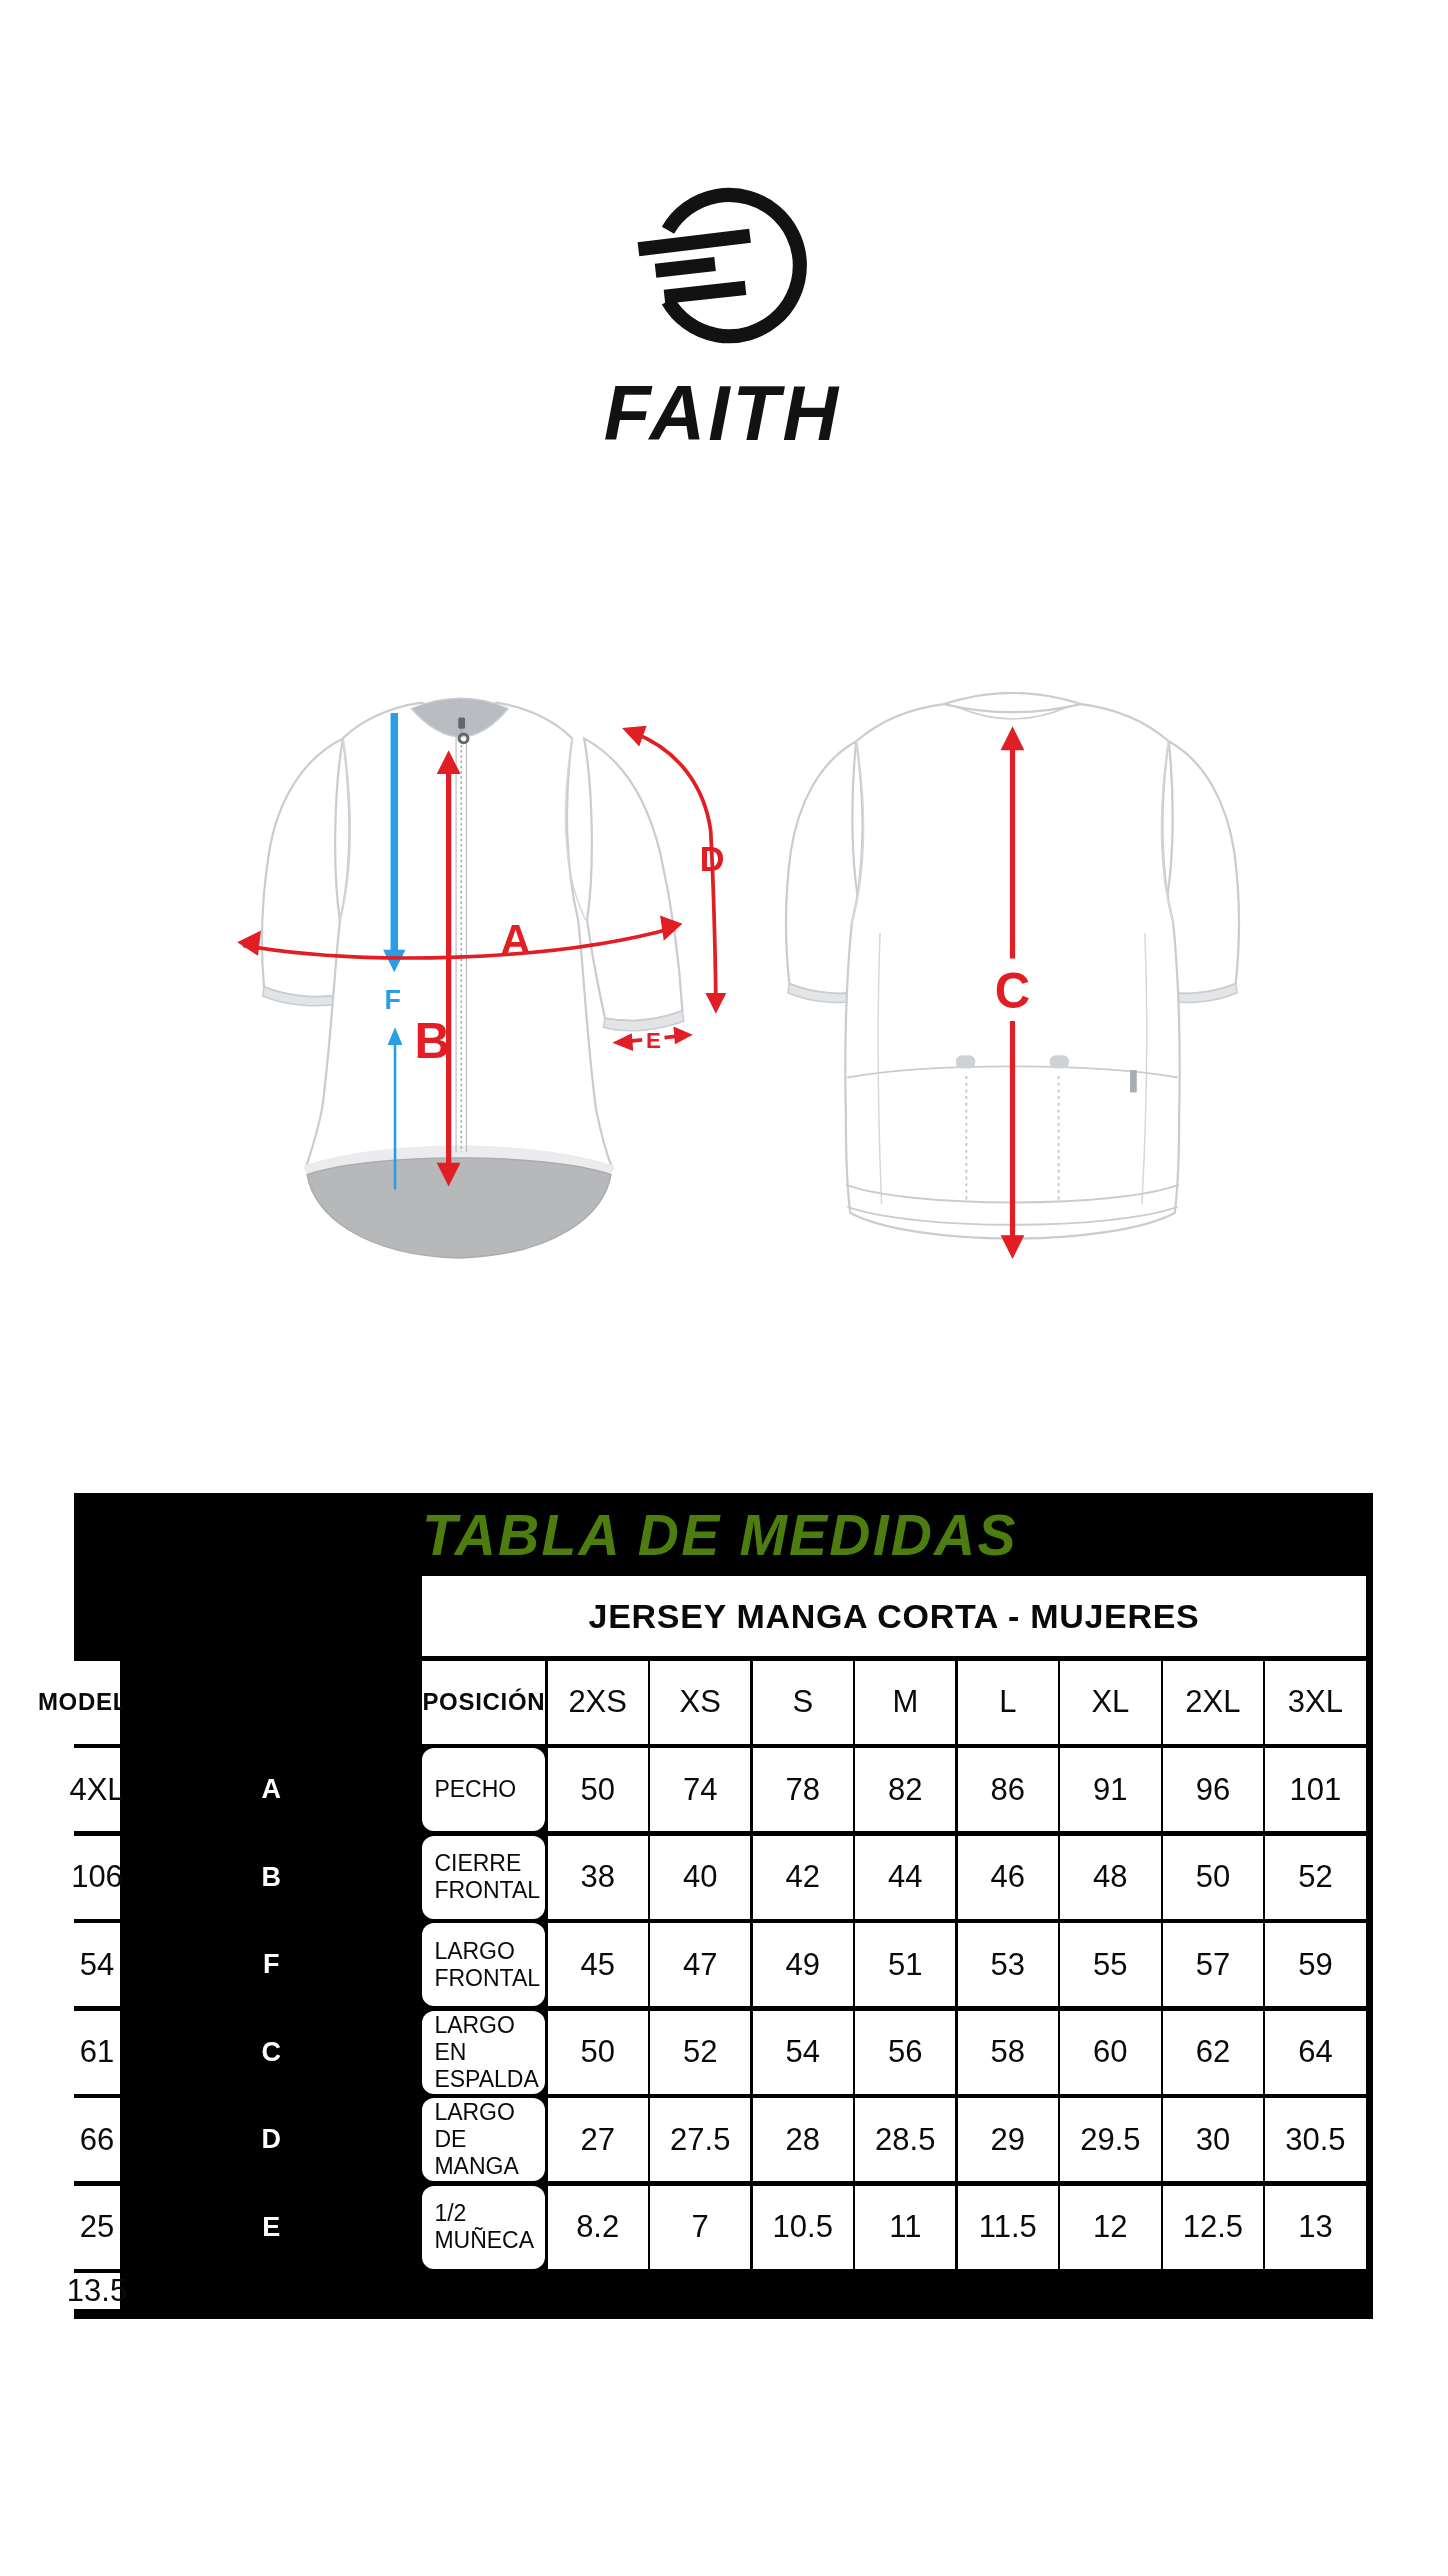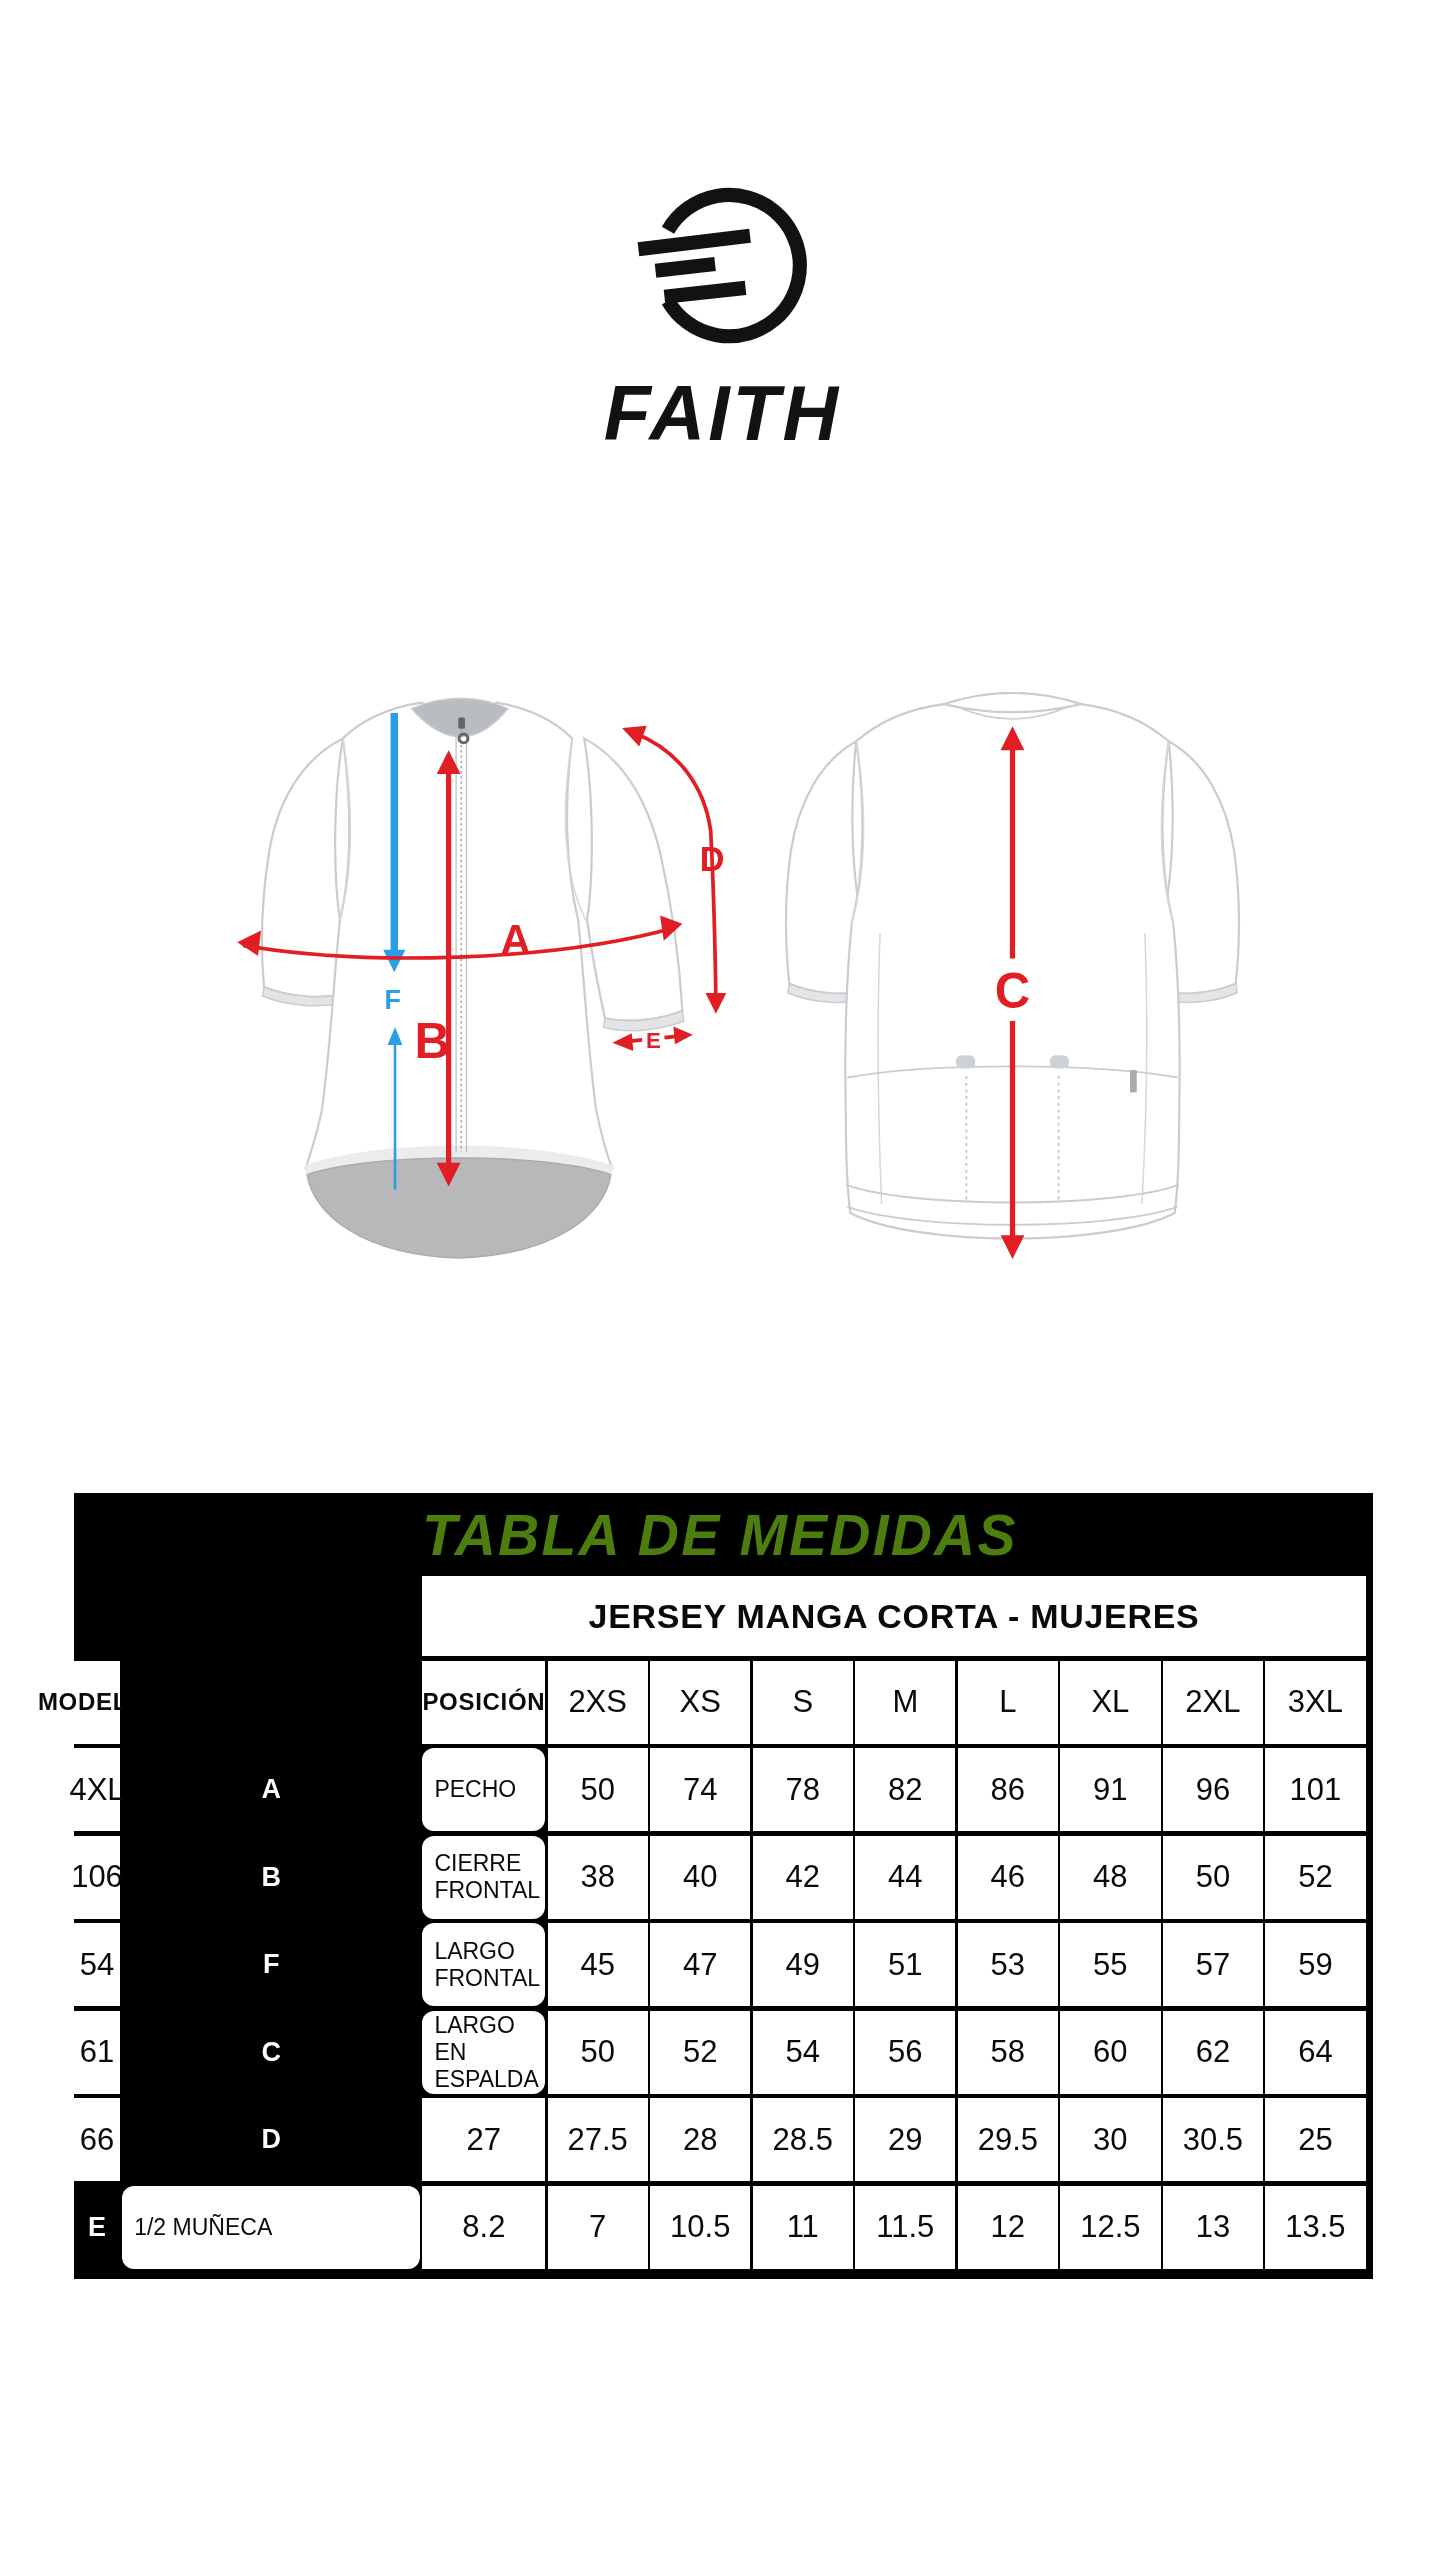--- a/index.html
+++ b/index.html
@@ -189,20 +189,21 @@
       <div class="cell">52</div>
       <div class="cell">54</div>
       <div class="cell">56</div>
       <div class="cell">58</div>
       <div class="cell">60</div>
       <div class="cell">62</div>
       <div class="cell">64</div>
       <div class="cell">66</div>
 
       <div class="cell letter">D</div>
+      <div class="cell rowlabel">LARGO DE MANGA</div>
       <div class="cell">27</div>
       <div class="cell">27.5</div>
       <div class="cell">28</div>
       <div class="cell">28.5</div>
       <div class="cell">29</div>
       <div class="cell">29.5</div>
       <div class="cell">30</div>
       <div class="cell">30.5</div>
       <div class="cell">25</div>
 

